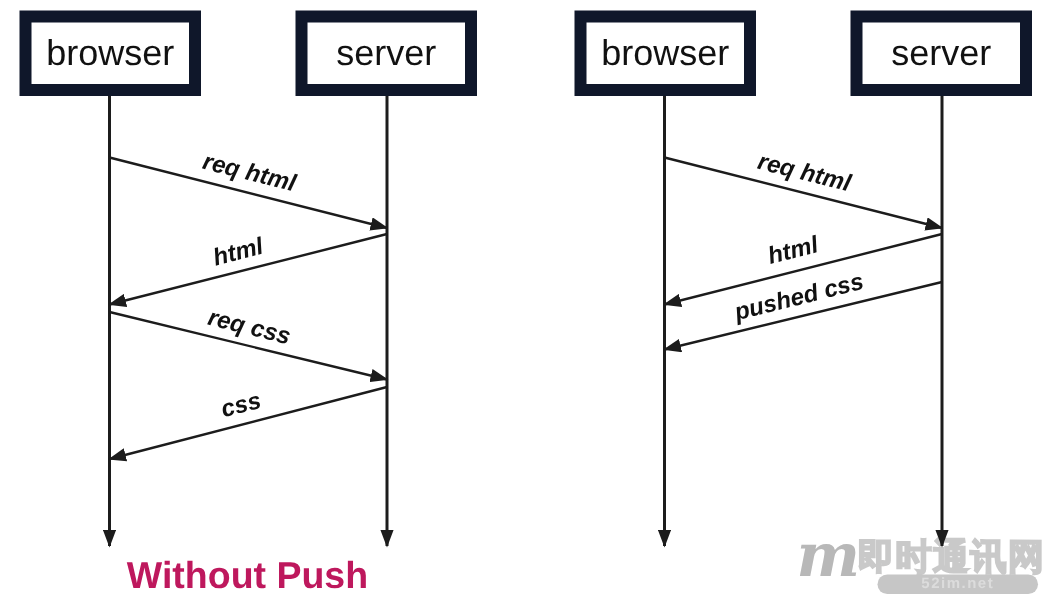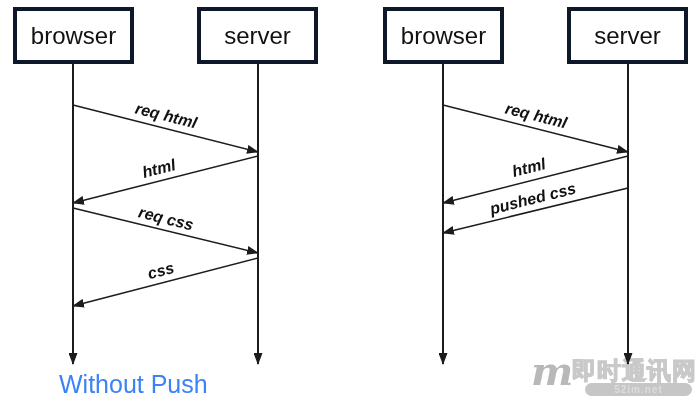--- a/index.html
+++ b/index.html
@@ -61,21 +61,21 @@
     position: absolute;
     left: 0;
     top: 0;
     z-index: 2;
   }
   .actor {
     position: absolute;
     top: 7px;
     width: 121px;
     height: 57px;
-    border: 4px solid #0f172a;
+    border: 8px solid #0f172a;
     background: #ffffff;
     box-sizing: border-box;
     display: flex;
     align-items: center;
     justify-content: center;
     font-size: 24px;
     color: #111111;
     z-index: 3;
   }
   .msg-label {
@@ -85,24 +85,24 @@
     font-style: italic;
     color: #111111;
     white-space: nowrap;
     transform: translate(-50%, -50%) rotate(var(--rot, 0deg));
     z-index: 3;
   }
   .caption {
     position: absolute;
     top: 370px;
     width: 212px;
-    text-align: left;
+    text-align: center;
     font-size: 25px;
-    font-weight: normal;
-    color: #3b82f6;
+    font-weight: bold;
+    color: #be185d;
     z-index: 3;
   }
 </style>
 </head>
 <body>
 
 <div class="stage">
 
   <div class="wm-logo">m</div>
   <div class="wm-name">即时通讯网</div>

